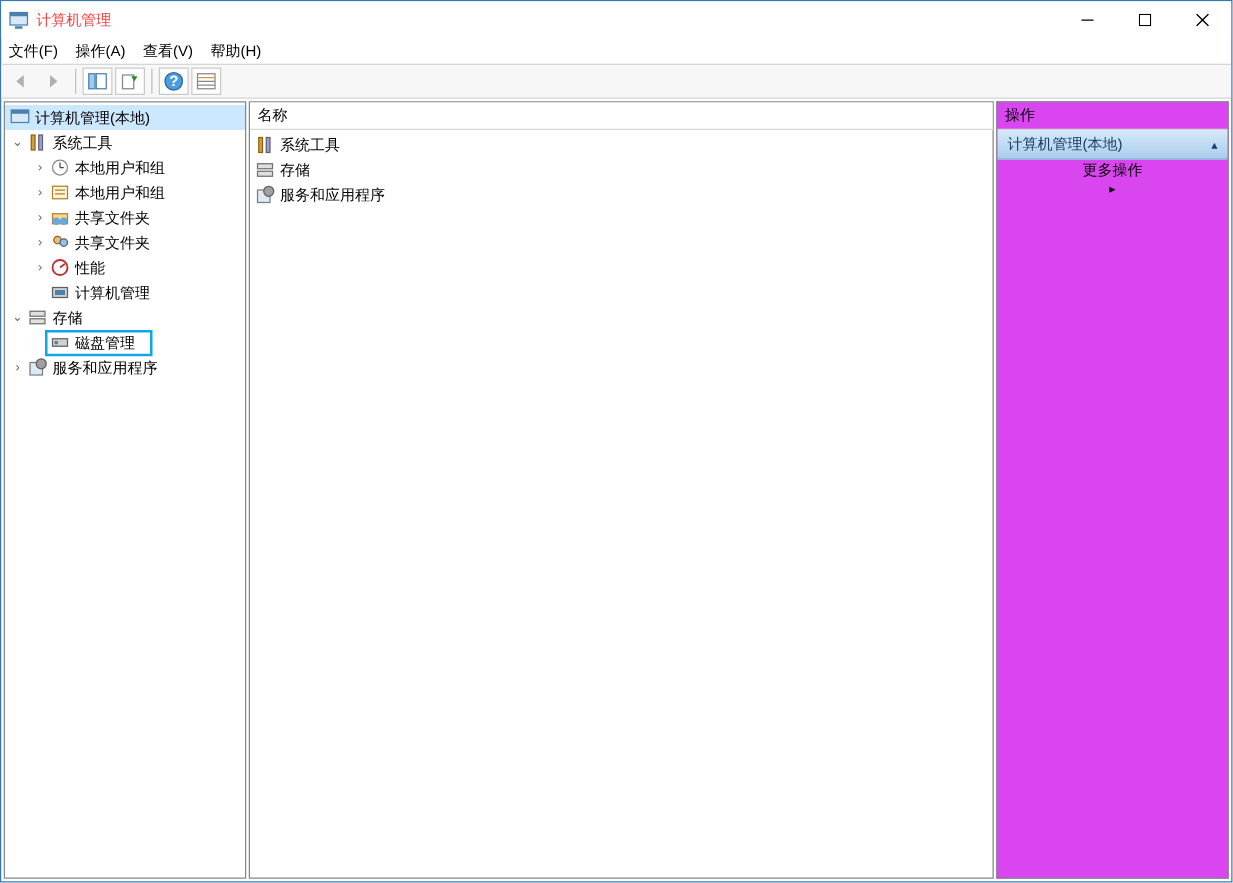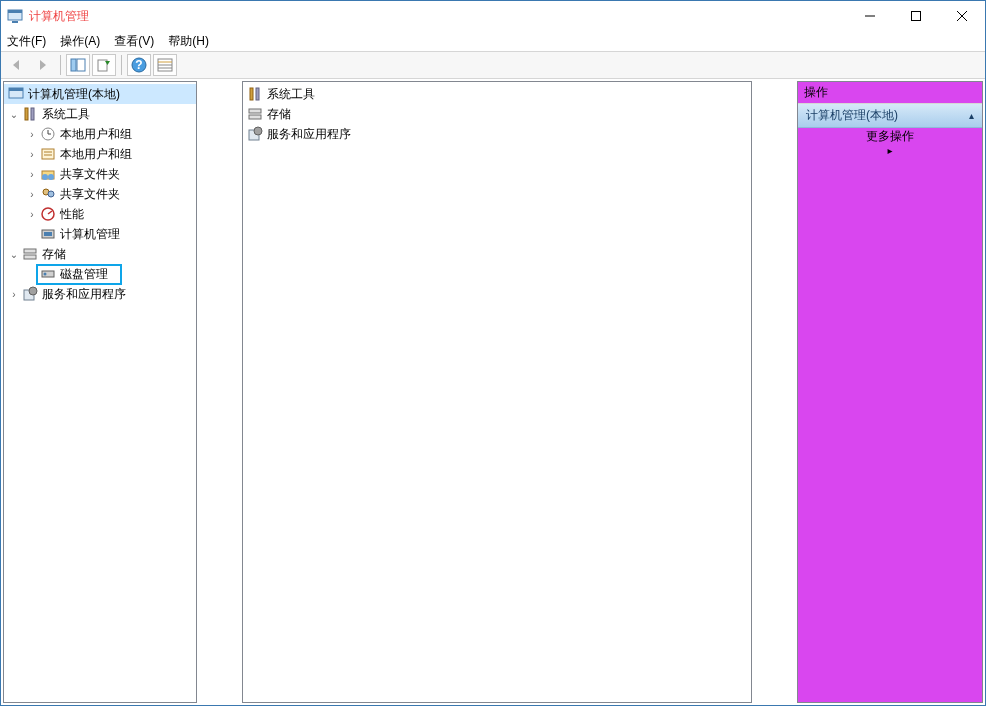--- a/index.html
+++ b/index.html
@@ -12,21 +12,21 @@
 .titlebar .win-btn { width: 46px; height: 30px; display: flex; align-items: center; justify-content: center; cursor: default; }
 
 .menubar { height: 20px; display: flex; align-items: center; padding: 0 6px; gap: 14px; }
 .menubar .menu-item { font-size: 12px; cursor: default; }
 
 .toolbar { height: 28px; border-top: 1px solid #d6d6d6; border-bottom: 1px solid #d6d6d6; background: #f7f7f7; display: flex; align-items: center; padding: 0 4px; gap: 2px; }
 .toolbar .tb-btn { width: 24px; height: 22px; display: flex; align-items: center; justify-content: center; border: 1px solid transparent; }
 .toolbar .tb-btn.enabled { border: 1px solid #c9c9c9; background: #fefefe; }
 .toolbar .sep { width: 1px; height: 20px; background: #c0c0c0; margin: 0 3px; }
 
-.content { display: flex; height: calc(100% - 78px); gap: 43px; }
+.content { display: flex; height: calc(100% - 78px); }
 
 .tree-panel { width: 194px; border: 1px solid #828790; margin: 2px 0 2px 2px; background: #fff; overflow: auto; }
 .tree-panel .tree-root { padding: 2px 0; }
 .tree-row { display: flex; align-items: center; height: 20px; cursor: default; white-space: nowrap; }
 .tree-row.selected { background: #cce8ff; }
 .tree-row .caret { width: 12px; text-align: center; color: #666; font-size: 10px; display: inline-block; }
 .tree-row .ticon { width: 16px; height: 16px; margin: 0 2px; display: inline-flex; align-items: center; justify-content: center; }
 .tree-row .tlabel { padding: 0 2px; }
 .red-highlight { border: 2px solid #0ea5e9; padding: 0 10px 0 0; height: 21px; display: inline-flex; align-items: center; }
 
@@ -249,20 +249,23 @@
               <circle cx="11" cy="5" r="4" fill="#a0a0a0" stroke="#606060"></circle>
             </svg>
         </span>
         <span class="tlabel">服务和应用程序</span>
       </div>
 
     </div>
   </div>
 
   <div class="list-panel">
+    <div class="list-header">
+      <span>名称</span>
+    </div>
     <div class="list-body">
       <div class="list-item">
         <span class="licon">
           <svg width="16" height="16">
               <rect x="3" y="2" width="3" height="12" fill="#d0a040" stroke="#906010"></rect>
               <rect x="9" y="2" width="3" height="12" fill="#a0a0c0" stroke="#606080"></rect>
             </svg>
         </span>
         <span>系统工具</span>
       </div>

